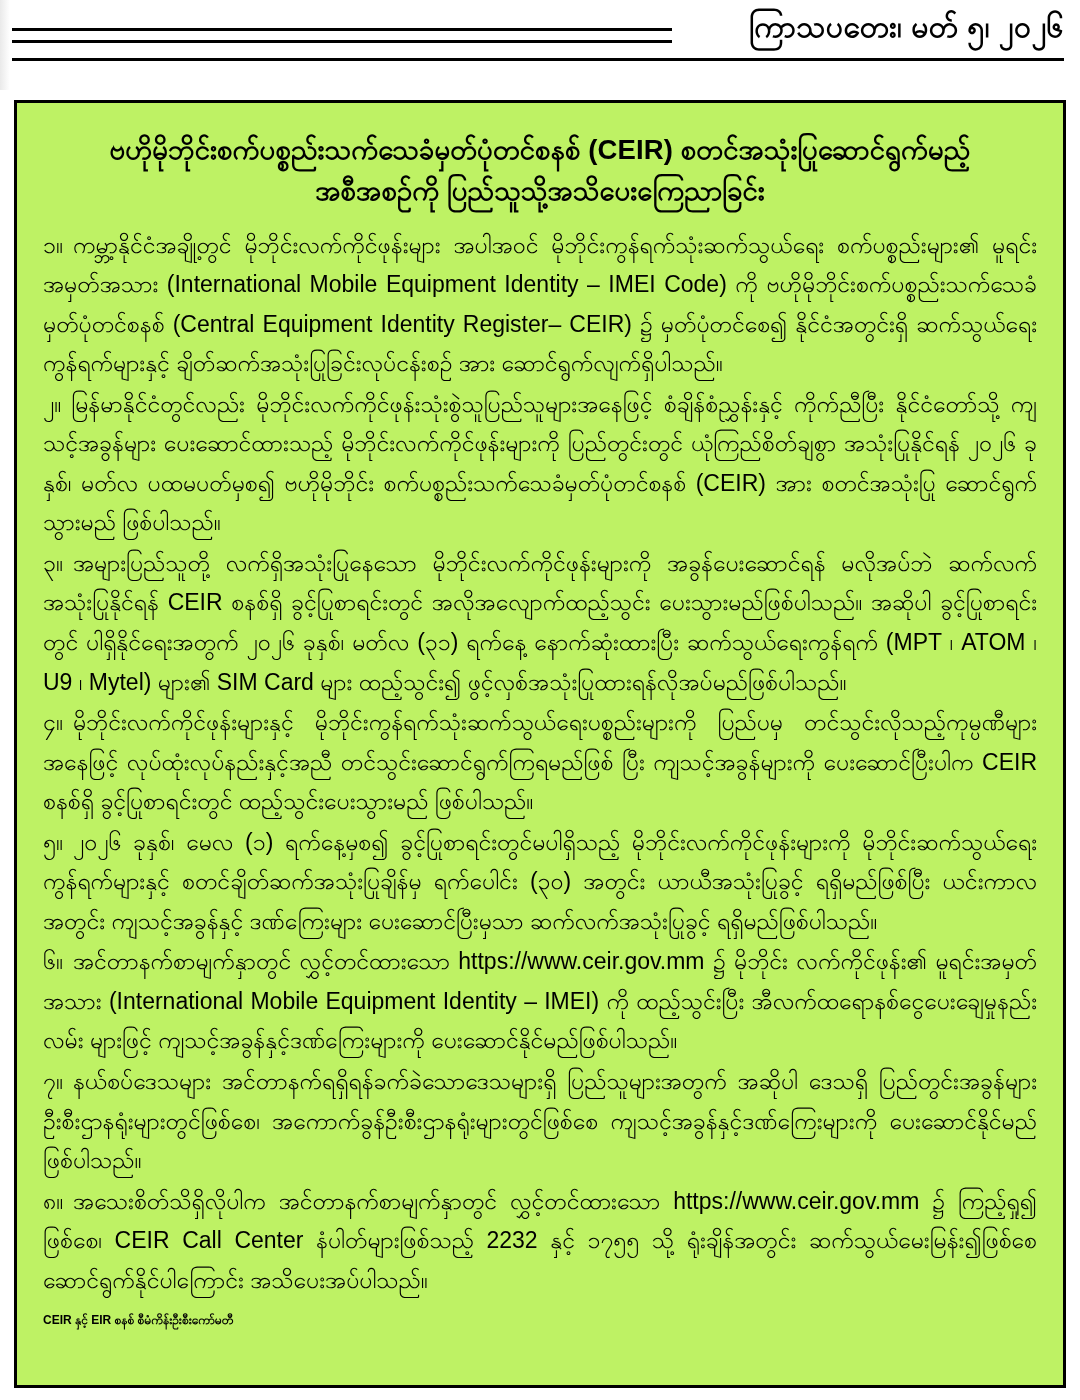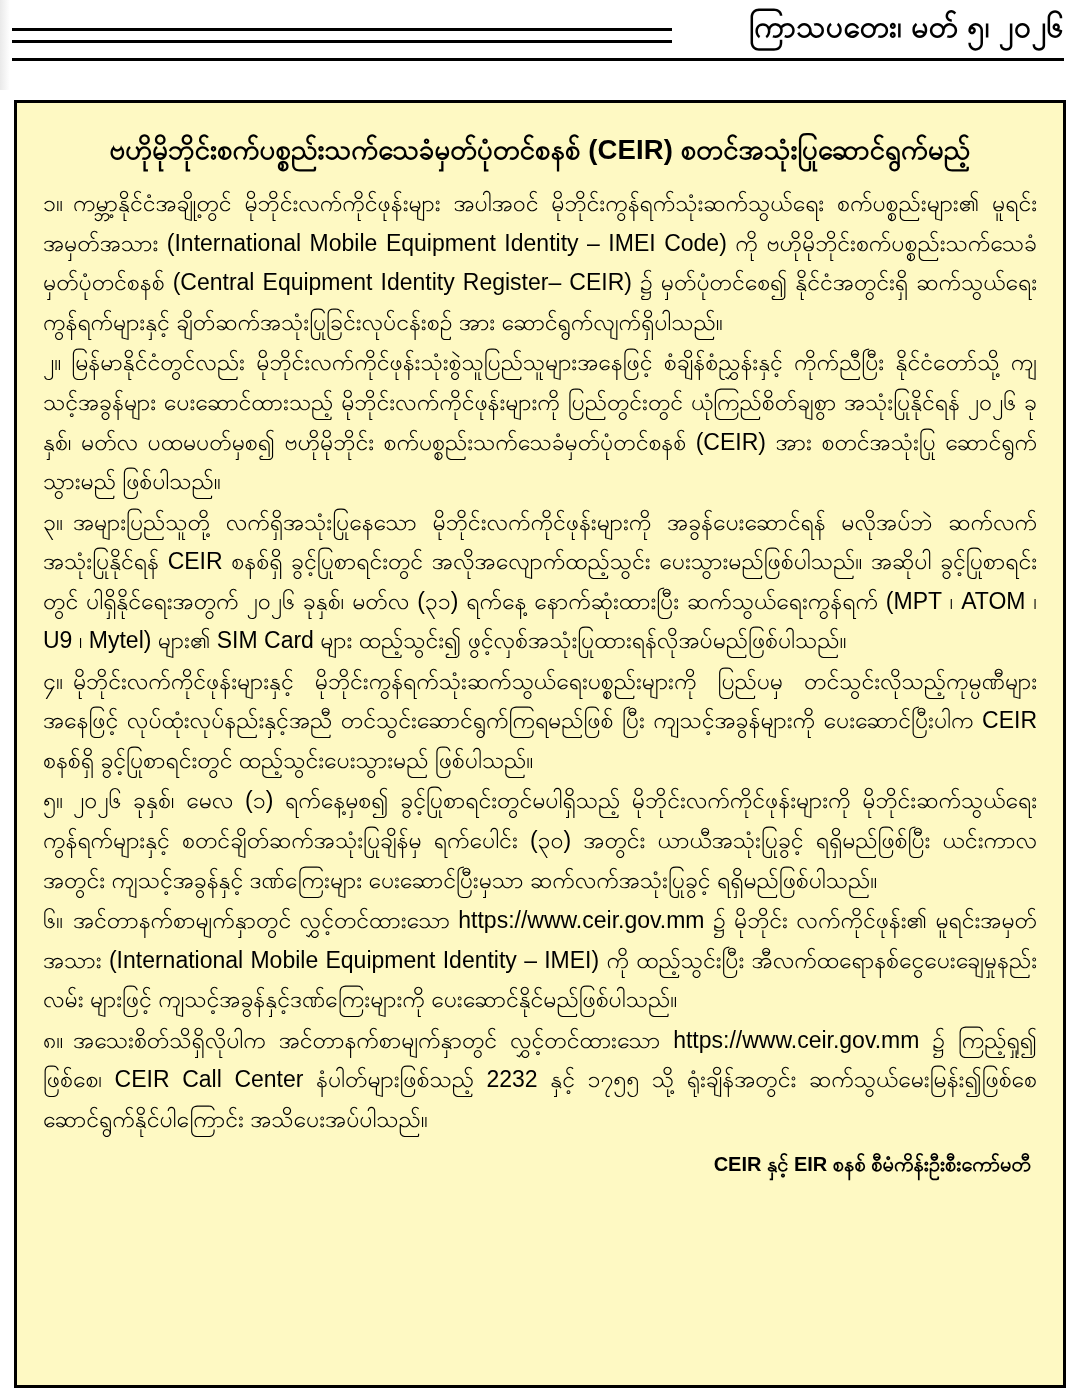--- a/index.html
+++ b/index.html
@@ -46,21 +46,21 @@
   
   .article-box {
     position: absolute;
     left: 14px;
     top: 100px;
     width: 1052px;
     height: 1288px;
     box-sizing: border-box;
     border: 3px solid #000;
     padding: 20px 26px 16px 26px;
-    background: #fef9c3;
+    background: #bef264;
   }
 
   .title-block {
     text-align: center;
     margin: 6px 0 14px 0;
   }
   .title-line {
     font-size: 27.5px;
     font-weight: 700;
     line-height: 1.5;
@@ -77,22 +77,22 @@
     margin: 0 0 1px 0;
     text-align: justify;
   }
   .para .num {
     font-weight: 400;
     margin-right: 10px;
   }
 
   .signature {
     margin-top: 12px;
-    text-align: right;
-    font-size: 20px;
+    text-align: left;
+    font-size: 12px;
     font-weight: 700;
     padding-right: 6px;
   }
 
   
   .scan-edge-left {
     position: absolute;
     left: 0; top: 0;
     width: 10px; height: 90px;
     background: linear-gradient(90deg, #d8d8d8, #ffffff);
@@ -108,20 +108,21 @@
   <div class="header-rule r1"></div>
   <div class="header-rule r2"></div>
   <div class="header-date">ကြာသပတေး၊ မတ် ၅၊ ၂၀၂၆</div>
   <div class="header-rule r3"></div>
 </div>
 
 <div class="article-box">
 
   <div class="title-block">
     <div class="title-line">ဗဟိုမိုဘိုင်းစက်ပစ္စည်းသက်သေခံမှတ်ပုံတင်စနစ် (CEIR) စတင်အသုံးပြုဆောင်ရွက်မည့်</div>
+    <div class="title-line">အစီအစဉ်ကို ပြည်သူသို့အသိပေးကြေညာခြင်း</div>
   </div>
 
   <div class="body-text">
 
     <p class="para">
       <span class="num">၁။</span><span>ကမ္ဘာ့နိုင်ငံအချို့တွင် မိုဘိုင်းလက်ကိုင်ဖုန်းများ အပါအဝင် မိုဘိုင်းကွန်ရက်သုံးဆက်သွယ်ရေး စက်ပစ္စည်းများ၏ မူရင်းအမှတ်အသား (International Mobile Equipment Identity – IMEI Code) ကို ဗဟိုမိုဘိုင်းစက်ပစ္စည်းသက်သေခံ မှတ်ပုံတင်စနစ် (Central Equipment Identity Register– CEIR) ၌ မှတ်ပုံတင်စေ၍ နိုင်ငံအတွင်းရှိ ဆက်သွယ်ရေး ကွန်ရက်များနှင့် ချိတ်ဆက်အသုံးပြုခြင်းလုပ်ငန်းစဉ် အား ဆောင်ရွက်လျက်ရှိပါသည်။</span>
     </p>
 
     <p class="para">
       <span class="num">၂။</span><span>မြန်မာနိုင်ငံတွင်လည်း မိုဘိုင်းလက်ကိုင်ဖုန်းသုံးစွဲသူပြည်သူများအနေဖြင့် စံချိန်စံညွှန်းနှင့် ကိုက်ညီပြီး နိုင်ငံတော်သို့ ကျသင့်အခွန်များ ပေးဆောင်ထားသည့် မိုဘိုင်းလက်ကိုင်ဖုန်းများကို ပြည်တွင်းတွင် ယုံကြည်စိတ်ချစွာ အသုံးပြုနိုင်ရန် ၂၀၂၆ ခုနှစ်၊ မတ်လ ပထမပတ်မှစ၍ ဗဟိုမိုဘိုင်း စက်ပစ္စည်းသက်သေခံမှတ်ပုံတင်စနစ် (CEIR) အား စတင်အသုံးပြု ဆောင်ရွက်သွားမည် ဖြစ်ပါသည်။</span>
@@ -136,20 +137,23 @@
     </p>
 
     <p class="para">
       <span class="num">၅။</span><span>၂၀၂၆ ခုနှစ်၊ မေလ (၁) ရက်နေ့မှစ၍ ခွင့်ပြုစာရင်းတွင်မပါရှိသည့် မိုဘိုင်းလက်ကိုင်ဖုန်းများကို မိုဘိုင်းဆက်သွယ်ရေး ကွန်ရက်များနှင့် စတင်ချိတ်ဆက်အသုံးပြုချိန်မှ ရက်ပေါင်း (၃၀) အတွင်း ယာယီအသုံးပြုခွင့် ရရှိမည်ဖြစ်ပြီး ယင်းကာလ အတွင်း ကျသင့်အခွန်နှင့် ဒဏ်ကြေးများ ပေးဆောင်ပြီးမှသာ ဆက်လက်အသုံးပြုခွင့် ရရှိမည်ဖြစ်ပါသည်။</span>
     </p>
 
     <p class="para">
       <span class="num">၆။</span><span>အင်တာနက်စာမျက်နှာတွင် လွှင့်တင်ထားသော https://www.ceir.gov.mm ၌ မိုဘိုင်း လက်ကိုင်ဖုန်း၏ မူရင်းအမှတ် အသား (International Mobile Equipment Identity – IMEI) ကို ထည့်သွင်းပြီး အီလက်ထရောနစ်ငွေပေးချေမှုနည်းလမ်း များဖြင့် ကျသင့်အခွန်နှင့်ဒဏ်ကြေးများကို ပေးဆောင်နိုင်မည်ဖြစ်ပါသည်။</span>
     </p>
 
+    <p class="para">
+      <span class="num">၇။</span><span>နယ်စပ်ဒေသများ အင်တာနက်ရရှိရန်ခက်ခဲသောဒေသများရှိ ပြည်သူများအတွက် အဆိုပါ ဒေသရှိ ပြည်တွင်းအခွန်များ ဦးစီးဌာနရုံးများတွင်ဖြစ်စေ၊ အကောက်ခွန်ဦးစီးဌာနရုံးများတွင်ဖြစ်စေ ကျသင့်အခွန်နှင့်ဒဏ်ကြေးများကို ပေးဆောင်နိုင်မည် ဖြစ်ပါသည်။</span>
+    </p>
 
     <p class="para">
       <span class="num">၈။</span><span>အသေးစိတ်သိရှိလိုပါက အင်တာနက်စာမျက်နှာတွင် လွှင့်တင်ထားသော https://www.ceir.gov.mm ၌ ကြည့်ရှု၍ ဖြစ်စေ၊ CEIR Call Center နံပါတ်များဖြစ်သည့် 2232 နှင့် ၁၇၅၅ သို့ ရုံးချိန်အတွင်း ဆက်သွယ်မေးမြန်း၍ဖြစ်စေ ဆောင်ရွက်နိုင်ပါကြောင်း အသိပေးအပ်ပါသည်။</span>
     </p>
 
   </div>
 
   <div class="signature">CEIR နှင့် EIR စနစ် စီမံကိန်းဦးစီးကော်မတီ</div>
 
 </div>

